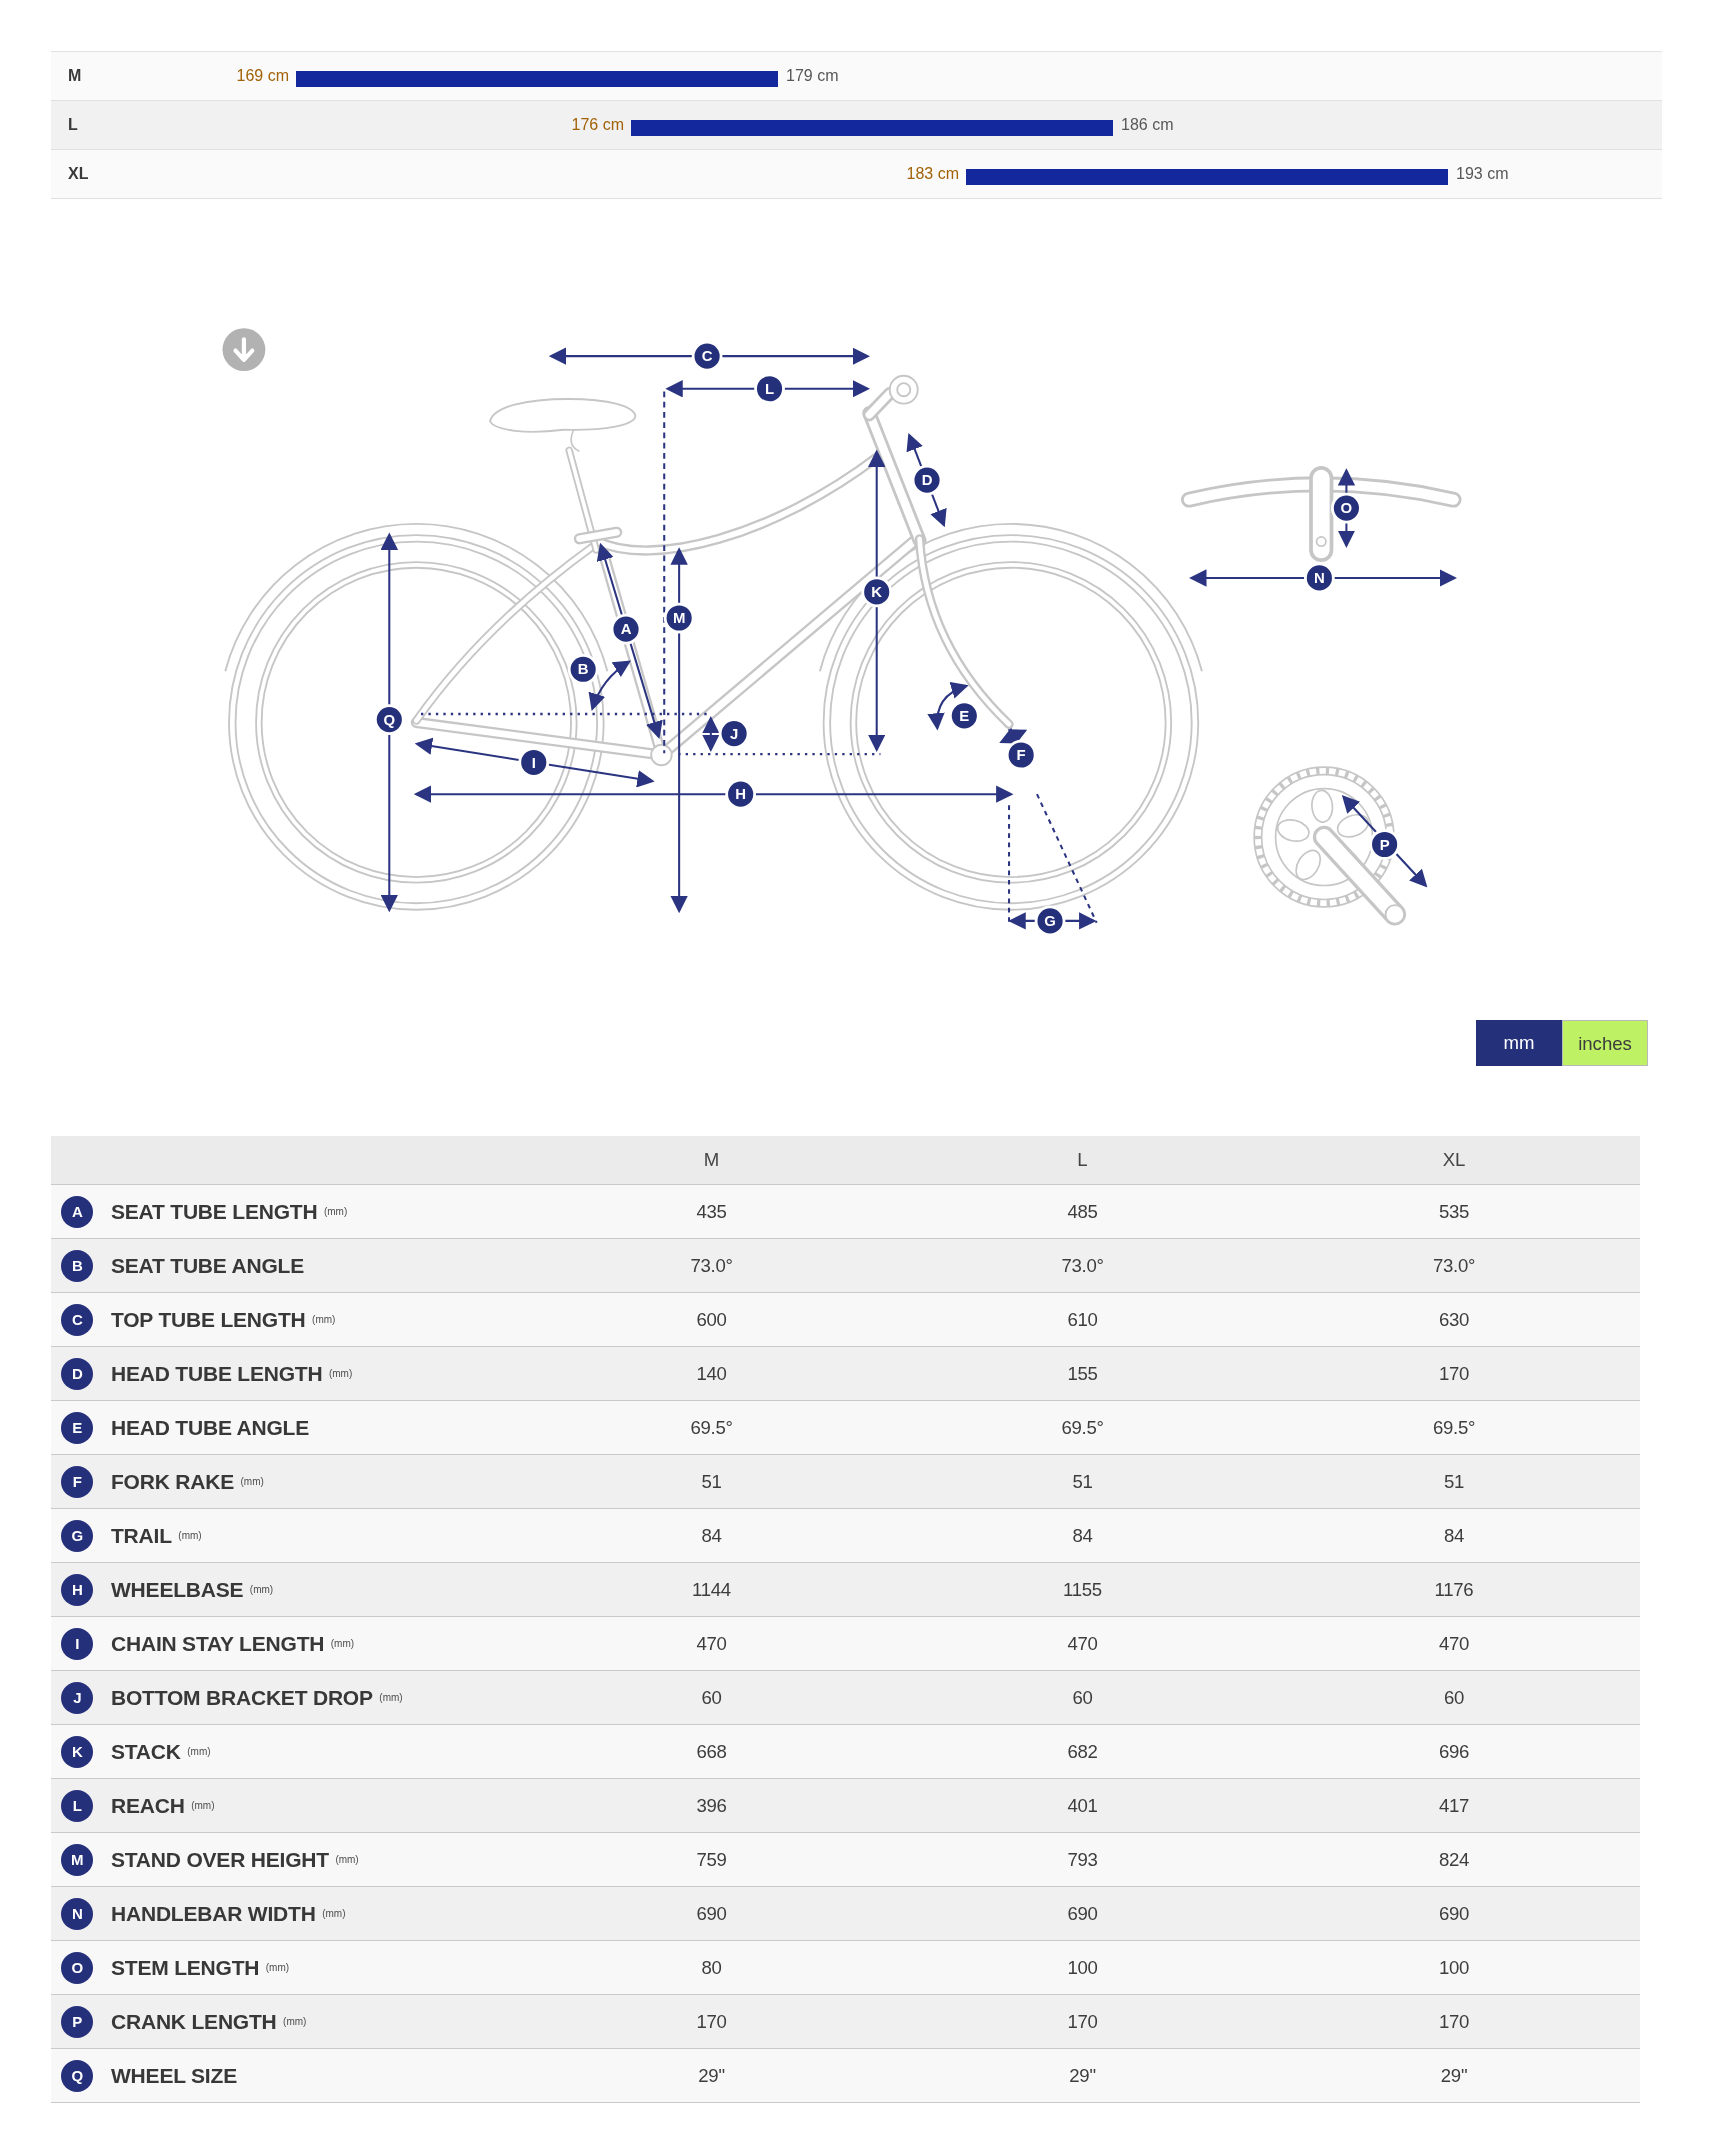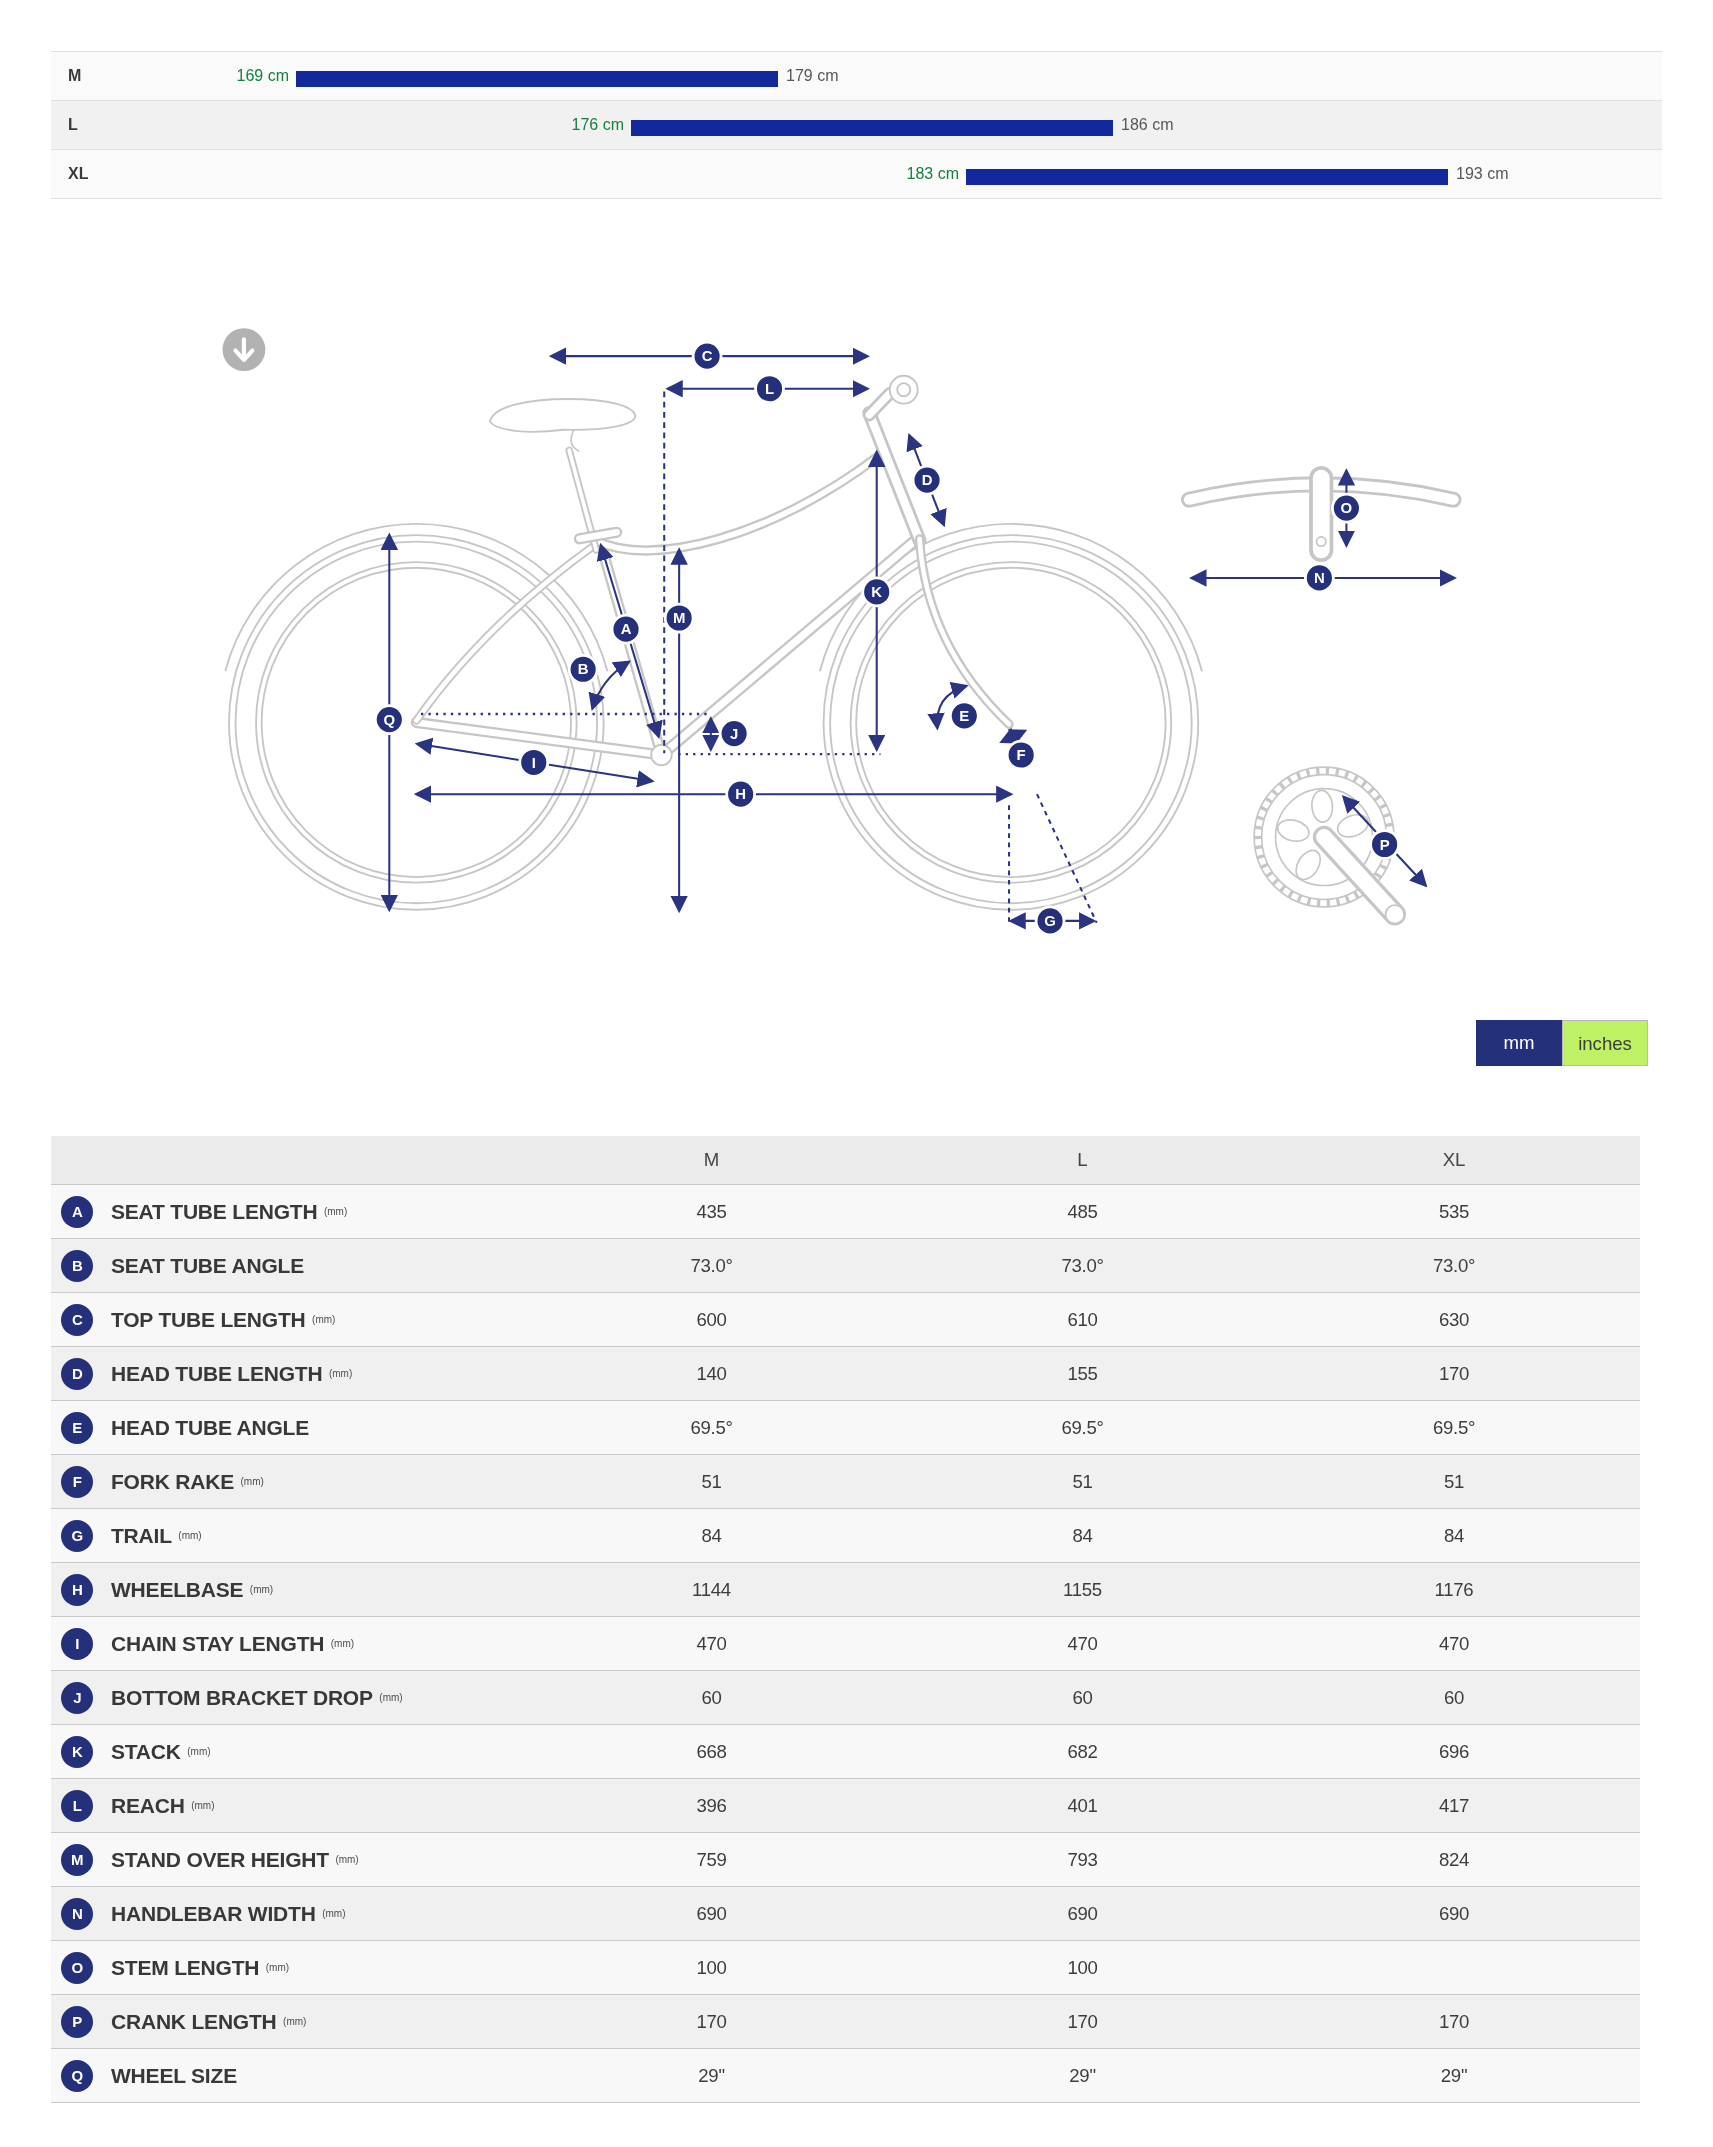--- a/index.html
+++ b/index.html
@@ -5,21 +5,21 @@
   html,body{margin:0;padding:0;background:#fff;}
   .page{position:relative;width:1713px;height:2148px;background:#fff;font-family:"Liberation Sans",sans-serif;overflow:hidden;}
 
   
   .size-section{position:absolute;left:51px;top:51px;width:1611px;border-top:0.9px solid #e2e2e2;}
   .size-row{position:relative;height:48px;border-bottom:0.9px solid #e0e0e0;}
   .size-row.alt{background:#f1f1f1;}
   .size-row.base{background:#fafafa;}
   .size-row-label{position:absolute;left:17px;top:0;line-height:48px;font-size:16px;font-weight:bold;color:#3a3a3a;}
   .size-bar{position:absolute;top:18.6px;height:16px;background:#13289c;}
-  .size-min{position:absolute;top:0;width:140px;text-align:right;line-height:48px;font-size:16px;color:#15803d;}
+  .size-min{position:absolute;top:0;width:140px;text-align:right;line-height:48px;font-size:16px;color:#a16207;}
   .size-max{position:absolute;top:0;width:140px;text-align:left;line-height:48px;font-size:16px;color:#575757;}
 
   
   .diagram-wrap{position:absolute;left:158px;top:317px;width:1361px;height:671px;}
 
   
   .unit-toggle{position:absolute;left:1476px;top:1020px;display:flex;}
   .unit-btn{width:86px;height:46px;line-height:46px;text-align:center;font-size:18.6px;box-sizing:border-box;cursor:pointer;}
   .unit-btn.active{background:#25307b;color:#fff;}
   .unit-btn.inactive{background:#bef264;color:#3c3c3c;border:0.9px solid #b9b9b9;}
@@ -399,20 +399,21 @@
           <div class="vcell">690</div>
           <div class="vcell">690</div>
           <div class="vcell">690</div>
         </div>
         <div class="geo-row even">
           <div class="labcell">
             <span class="badge">O</span>
             <span class="labtext">STEM LENGTH</span>
             <span class="labunit">(mm)</span>
           </div>
+          <div class="vcell">80</div>
           <div class="vcell">100</div>
           <div class="vcell">100</div>
         </div>
         <div class="geo-row odd">
           <div class="labcell">
             <span class="badge">P</span>
             <span class="labtext">CRANK LENGTH</span>
             <span class="labunit">(mm)</span>
           </div>
           <div class="vcell">170</div>

